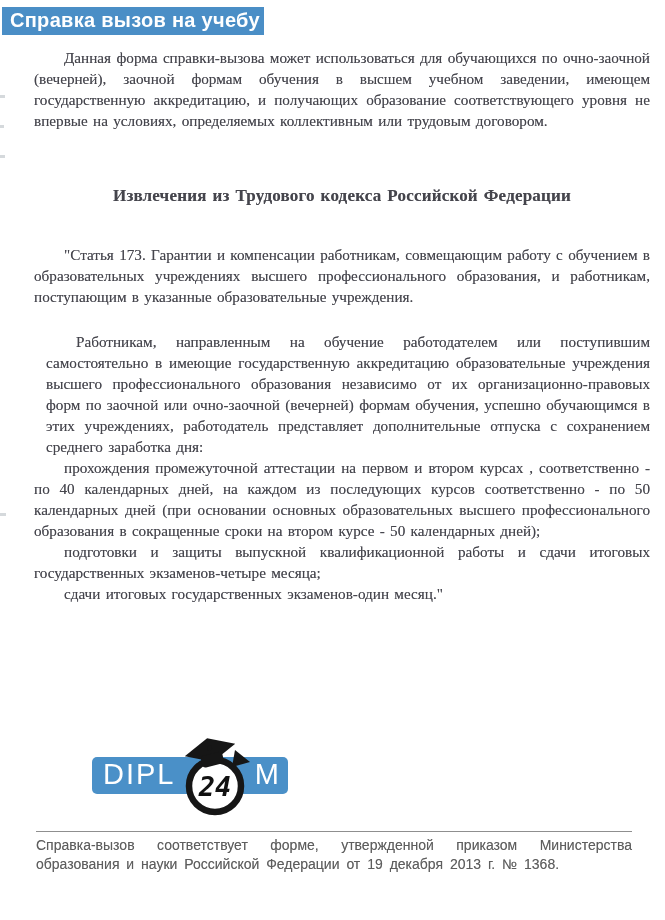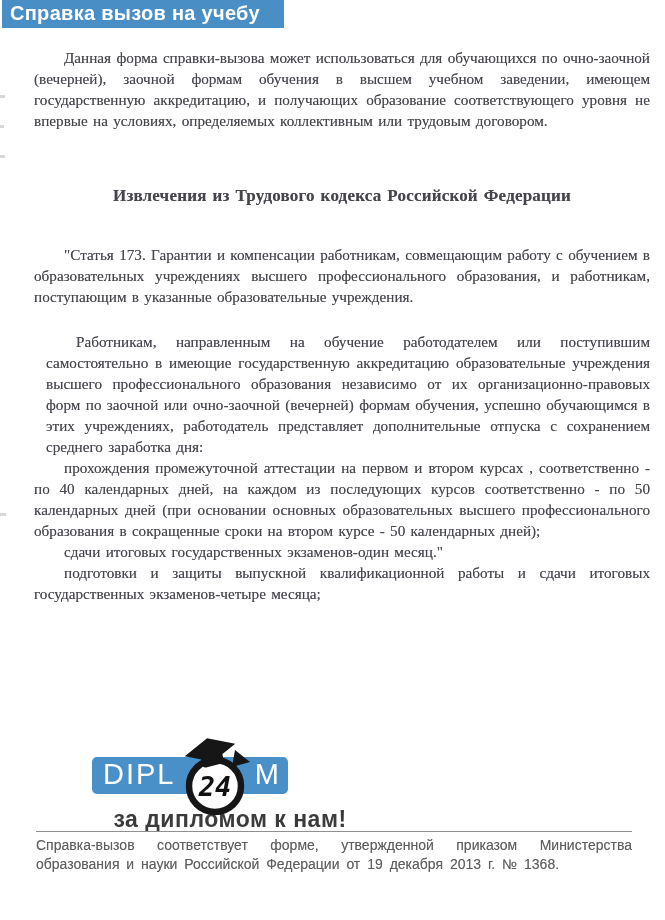--- a/index.html
+++ b/index.html
@@ -10,30 +10,30 @@
     position: relative;
     width: 665px;
     height: 920px;
     background: #ffffff;
     overflow: hidden;
   }
 
   
   .title-bar {
     position: absolute;
-    top: 0;
+    top: 7px;
     left: 2px;
     display: inline-block;
     background: #4a8ec6;
     color: #ffffff;
     font-family: "Liberation Sans", sans-serif;
     font-weight: 700;
     font-size: 20px;
     line-height: 23px;
-    padding: 2px 24px 3px 8px;
+    padding: 2px 4px 3px 8px;
     letter-spacing: 0.3px;
   }
 
   
   .content {
     position: absolute;
     top: 47px;
     left: 34px;
     width: 616px;
     font-family: "Liberation Serif", serif;
@@ -151,23 +151,23 @@
 
     <h2 class="doc-heading">Извлечения из Трудового кодекса Российской Федерации</h2>
 
     <p class="para indent para-article">"Статья 173. Гарантии и компенсации работникам, совмещающим работу с обучением в образовательных учреждениях высшего профессионального образования, и работникам, поступающим в указанные образовательные учреждения.</p>
 
     <p class="para indent para-benefits">Работникам, направленным на обучение работодателем или поступившим самостоятельно в имеющие государственную аккредитацию образовательные учреждения высшего профессионального образования независимо от их организационно-правовых форм по заочной или очно-заочной (вечерней) формам обучения, успешно обучающимся в этих учреждениях, работодатель представляет дополнительные отпуска с сохранением среднего заработка дня:</p>
 
     <p class="para indent">прохождения промежуточной аттестации на первом и втором курсах , соответственно - по 40 календарных дней, на каждом из последующих курсов соответственно - по 50 календарных дней (при основании основных образовательных высшего профессионального образования в сокращенные сроки на втором курсе - 50 календарных дней);</p>
 
 
+    <p class="para indent">подготовки и защиты выпускной квалификационной работы и сдачи итоговых государственных экзаменов-четыре месяца;</p>
+
     <p class="para indent">сдачи итоговых государственных экзаменов-один месяц."</p>
-
-    <p class="para indent">подготовки и защиты выпускной квалификационной работы и сдачи итоговых государственных экзаменов-четыре месяца;</p>
   </div>
 
   <div class="logo">
     <div class="logo-bar">
       <span class="brand-left">DIPL</span>
       <span class="brand-right">M</span>
     </div>
     <div class="logo-clock">
       <svg width="70" height="84" viewBox="0 0 70 84" xmlns="http://www.w3.org/2000/svg">
 
@@ -177,21 +177,20 @@
 
         <g transform="rotate(-14 30 16)">
           <polygon points="4,16 30,4 56,16 30,28" fill="#161616"></polygon>
           <rect x="19" y="20" width="22" height="12" rx="3" fill="#161616"></rect>
           <circle cx="30" cy="14" r="2.5" fill="#161616"></circle>
         </g>
 
         <text x="35" y="62" text-anchor="middle" font-family="DejaVu Sans Mono, monospace" font-size="27" font-weight="bold" fill="#111111" id="clock-number-text">24</text>
       </svg>
     </div>
-    <div class="tagline">за дипломом к нам!</div>
   </div>
 
   <div class="footer">Справка-вызов соответствует форме, утвержденной приказом Министерства образования и науки Российской Федерации от 19 декабря 2013 г. № 1368.</div>
 
   <div class="artifact a1"></div>
   <div class="artifact a2"></div>
   <div class="artifact a3"></div>
   <div class="artifact a4"></div>
 
 </div>

